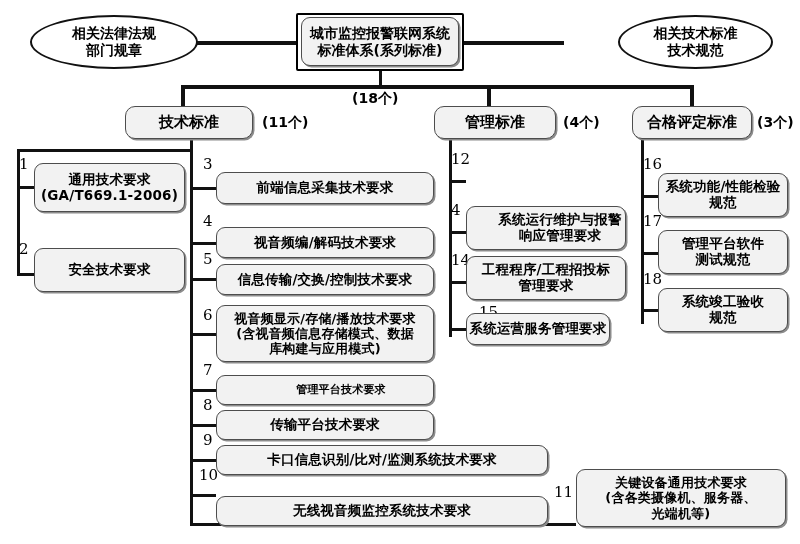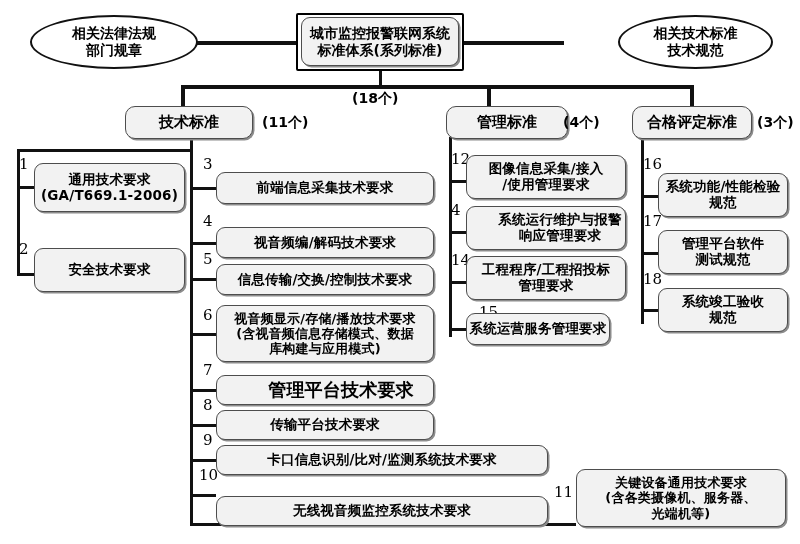--- a/index.html
+++ b/index.html
@@ -158,21 +158,21 @@
 技术规范</span>
   </div>
 
   <div class="lbl" style="left:352px;top:90px;font-size:14px;">(18个)</div>
 
   <div class="cat" style="left:125px;top:106px;width:128px;height:33px;font-size:15px;">
     <span>技术标准</span>
   </div>
   <div class="lbl" style="left:262px;top:114px;font-size:14px;">(11个)</div>
 
-  <div class="cat" style="left:434px;top:106px;width:122px;height:33px;font-size:15px;margin-left:12px;">
+  <div class="cat" style="left:434px;top:106px;width:122px;height:33px;font-size:15px;">
     <span>管理标准</span>
   </div>
   <div class="lbl" style="left:563px;top:114px;font-size:14px;">(4个)</div>
 
   <div class="cat" style="left:632px;top:106px;width:120px;height:33px;font-size:15px;">
     <span>合格评定标准</span>
   </div>
   <div class="lbl" style="left:757px;top:114px;font-size:14px;">(3个)</div>
 
   <div class="num" style="left:19px;top:155px;font-size:15px;">1</div>
@@ -202,21 +202,21 @@
   </div>
 
   <div class="num" style="left:203px;top:306px;font-size:15px;">6</div>
   <div class="node" style="left:216px;top:305px;width:218px;height:57px;font-size:13px;">
     <span>视音频显示/存储/播放技术要求
 (含视音频信息存储模式、数据
 库构建与应用模式)</span>
   </div>
 
   <div class="num" style="left:203px;top:361px;font-size:15px;">7</div>
-  <div class="node" style="left:216px;top:375px;width:218px;height:30px;font-size:18px;padding-left:32px;">
+  <div class="node" style="left:216px;top:375px;width:218px;height:30px;font-size:11px;padding-left:32px;">
     <span>管理平台技术要求</span>
   </div>
 
   <div class="num" style="left:203px;top:396px;font-size:15px;">8</div>
   <div class="node" style="left:216px;top:410px;width:218px;height:30px;font-size:13.5px;">
     <span>传输平台技术要求</span>
   </div>
 
   <div class="num" style="left:203px;top:431px;font-size:15px;">9</div>
   <div class="node" style="left:216px;top:445px;width:332px;height:30px;font-size:13.5px;">
@@ -229,24 +229,20 @@
   </div>
 
   <div class="num" style="left:554px;top:483px;font-size:15px;">11</div>
   <div class="node" style="left:576px;top:469px;width:210px;height:58px;font-size:13px;justify-content:flex-end;">
     <span>关键设备通用技术要求
 (含各类摄像机、服务器、
 光端机等)</span>
   </div>
 
   <div class="num" style="left:451px;top:150px;font-size:15px;">12</div>
-  <div class="node" style="left:466px;top:155px;width:160px;height:44px;font-size:13.5px;">
-    <span>图像信息采集/接入
-/使用管理要求</span>
-  </div>
 
   <div class="num" style="left:451px;top:201px;font-size:15px;">4</div>
   <div class="node" style="left:466px;top:206px;width:160px;height:44px;font-size:13.5px;padding-left:28px;">
     <span>系统运行维护与报警
 响应管理要求</span>
   </div>
 
   <div class="num" style="left:451px;top:251px;font-size:15px;">14</div>
   <div class="node" style="left:466px;top:256px;width:160px;height:44px;font-size:13.5px;">
     <span>工程程序/工程招投标

